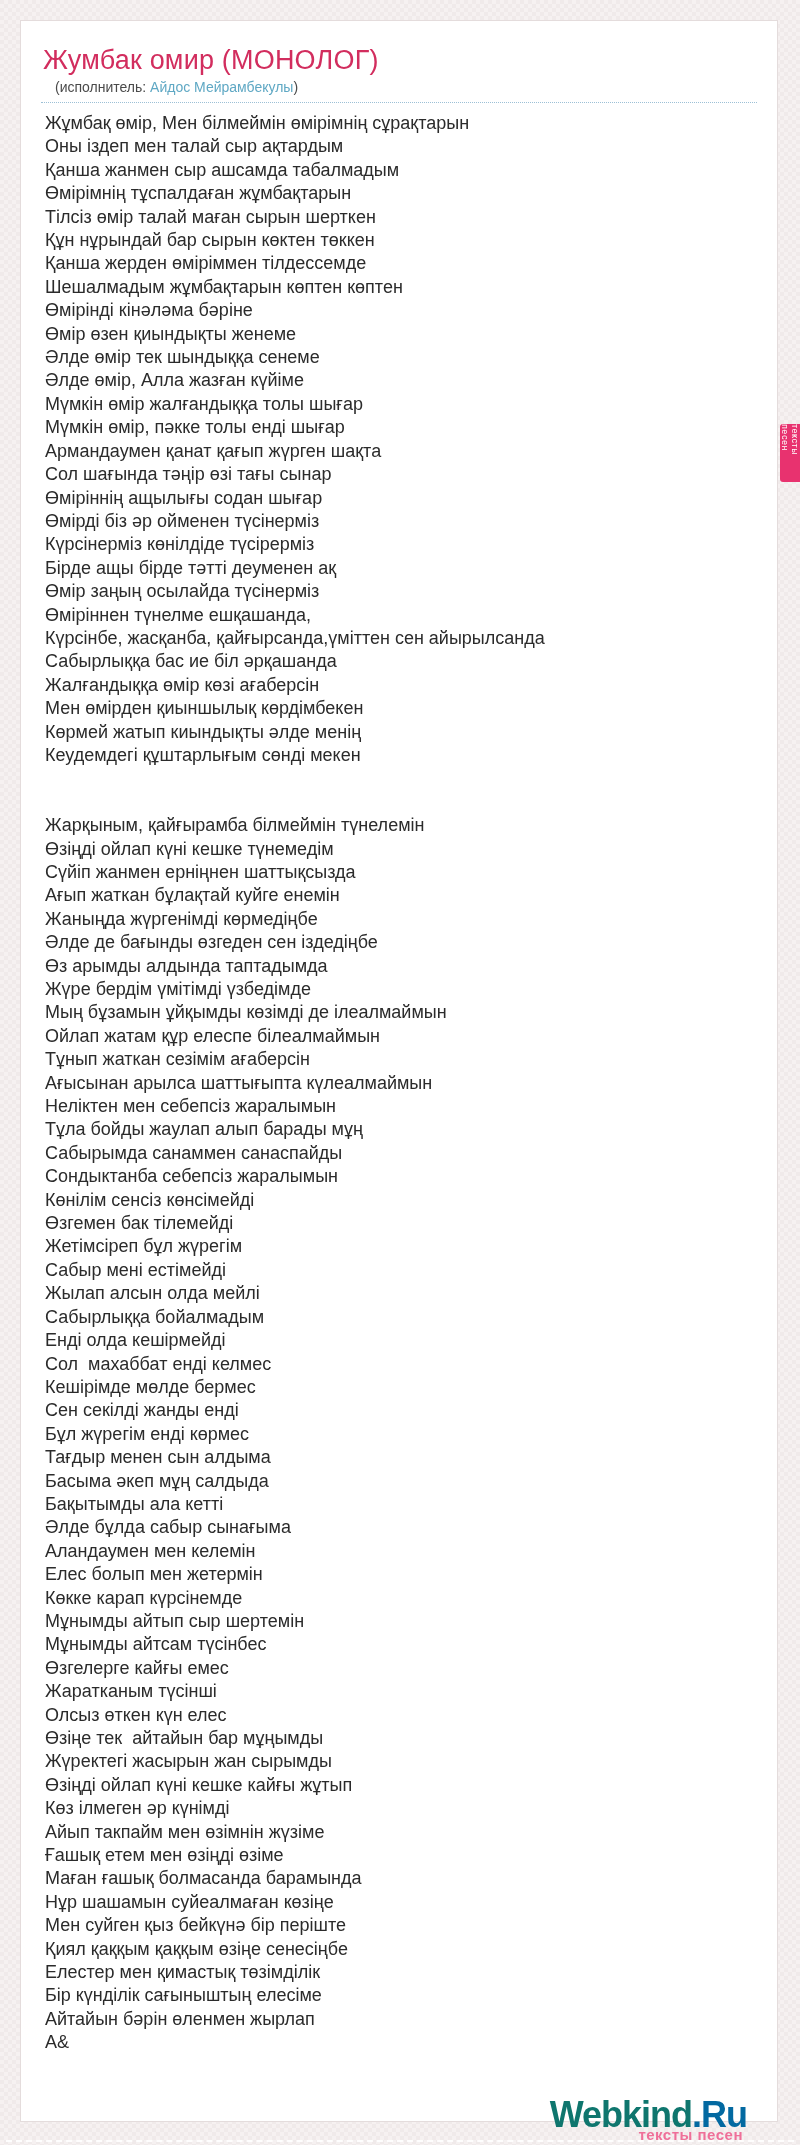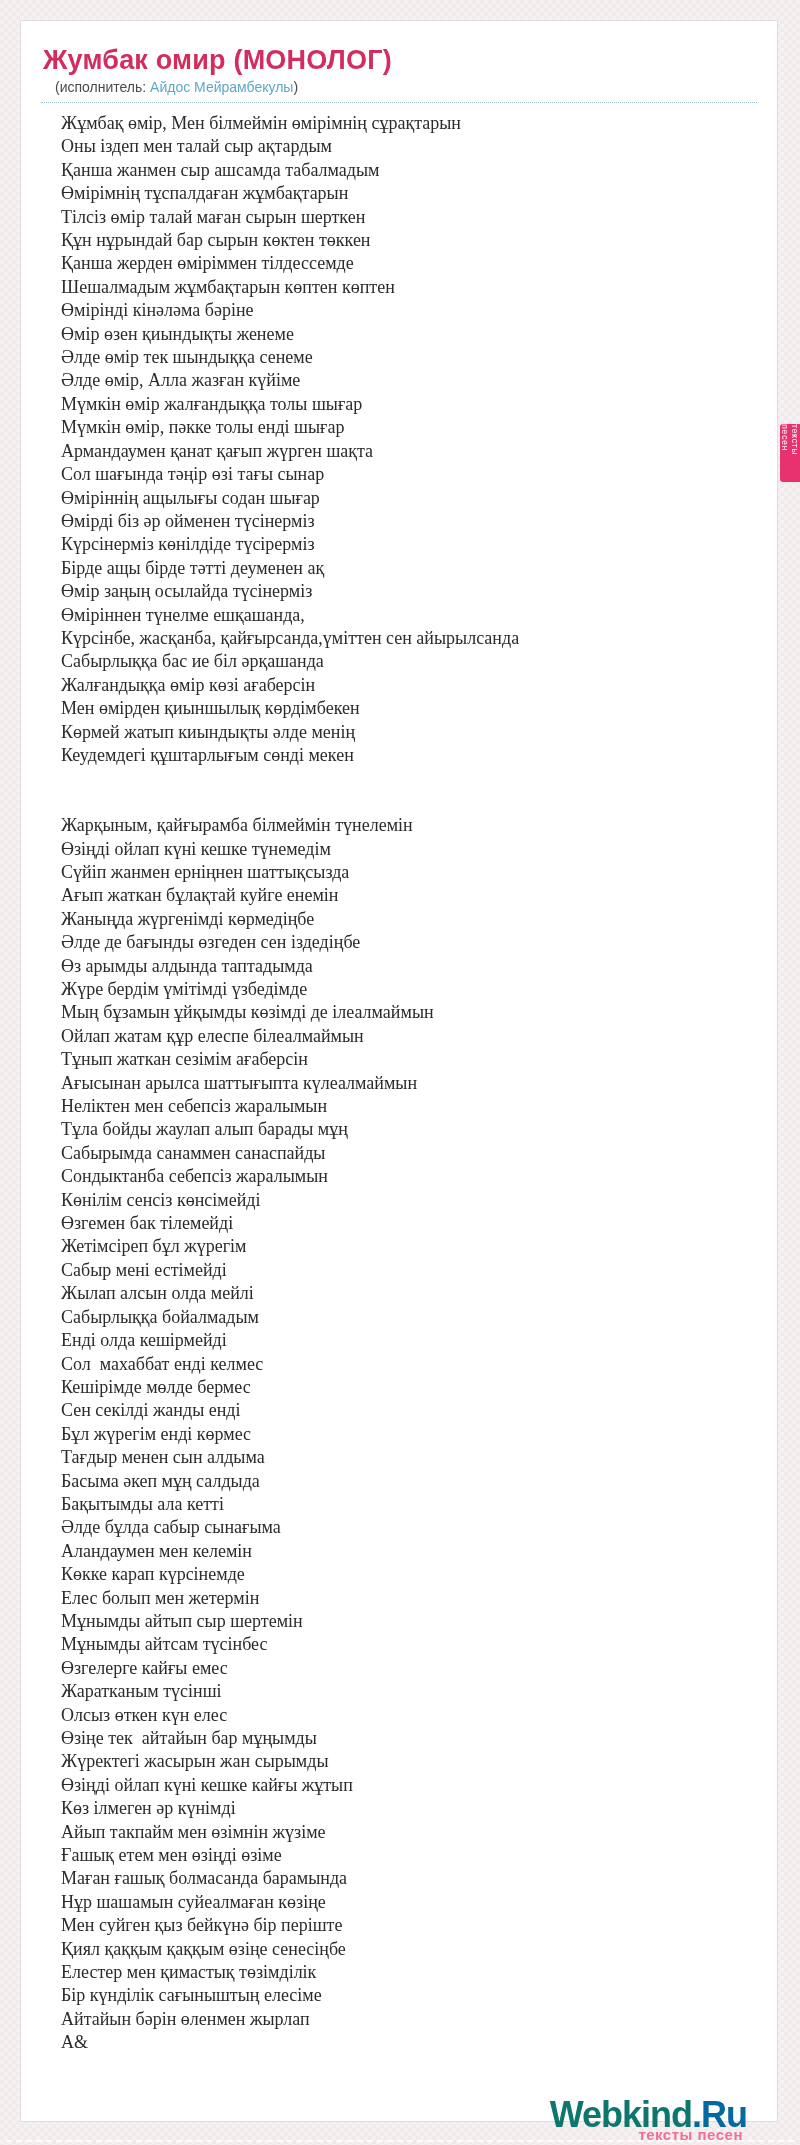--- a/index.html
+++ b/index.html
@@ -19,40 +19,40 @@
     position:absolute;left:20px;top:20px;
     width:758px;height:2102px;
     background:#ffffff;
     border:1px solid #e4dcdc;
     box-sizing:border-box;
     padding:0 20px;
   }
   .song-title{
     margin:24px 0 0 2px;
     font-size:27px;
-    font-weight:700;
+    font-weight:400;
     color:#d22d5e;
     letter-spacing:0.2px;
   }
   .performer-line{
     margin:3px 0 0 14px;
     font-size:14px;
     color:#4a4a4a;
     white-space:pre-wrap;
   }
   .performer-link{color:#5fa8c4;cursor:pointer;}
   .dotted-sep{
     margin-top:6px;
     border:none;
     border-bottom:1px dotted #9cc0d6;
     height:1px;
   }
   .lyrics{
-    margin:9px 0 0 20px;
-    font-family:Liberation Serif, serif;
+    margin:9px 0 0 4px;
+    font-family:Liberation Sans, sans-serif;
     font-size:18px;
     line-height:23.4px;
     color:#2b2b2b;
   }
   .lyric-line{
     white-space:pre-wrap;
     min-height:23.4px;
   }
   .side-tab{
     position:absolute;
@@ -164,22 +164,22 @@
         <div class="lyric-line">Енді олда кешірмейді</div>
         <div class="lyric-line">Сол  махаббат енді келмес</div>
         <div class="lyric-line">Кешірімде мөлде бермес</div>
         <div class="lyric-line">Сен секілді жанды енді</div>
         <div class="lyric-line">Бұл жүрегім енді көрмес</div>
         <div class="lyric-line">Тағдыр менен сын алдыма</div>
         <div class="lyric-line">Басыма әкеп мұң салдыда</div>
         <div class="lyric-line">Бақытымды ала кетті</div>
         <div class="lyric-line">Әлде бұлда сабыр сынағыма</div>
         <div class="lyric-line">Аландаумен мен келемін</div>
+        <div class="lyric-line">Елес болып мен жетермін</div>
         <div class="lyric-line">Көкке карап күрсінемде</div>
-        <div class="lyric-line">Елес болып мен жетермін</div>
         <div class="lyric-line">Мұнымды айтып сыр шертемін</div>
         <div class="lyric-line">Мұнымды айтсам түсінбес</div>
         <div class="lyric-line">Өзгелерге кайғы емес</div>
         <div class="lyric-line">Жаратканым түсінші</div>
         <div class="lyric-line">Олсыз өткен күн елес</div>
         <div class="lyric-line">Өзіңе тек  айтайын бар мұңымды</div>
         <div class="lyric-line">Жүректегі жасырын жан сырымды</div>
         <div class="lyric-line">Өзіңді ойлап күні кешке кайғы жұтып</div>
         <div class="lyric-line">Көз ілмеген әр күнімді</div>
         <div class="lyric-line">Айып такпайм мен өзімнін жүзіме</div>

